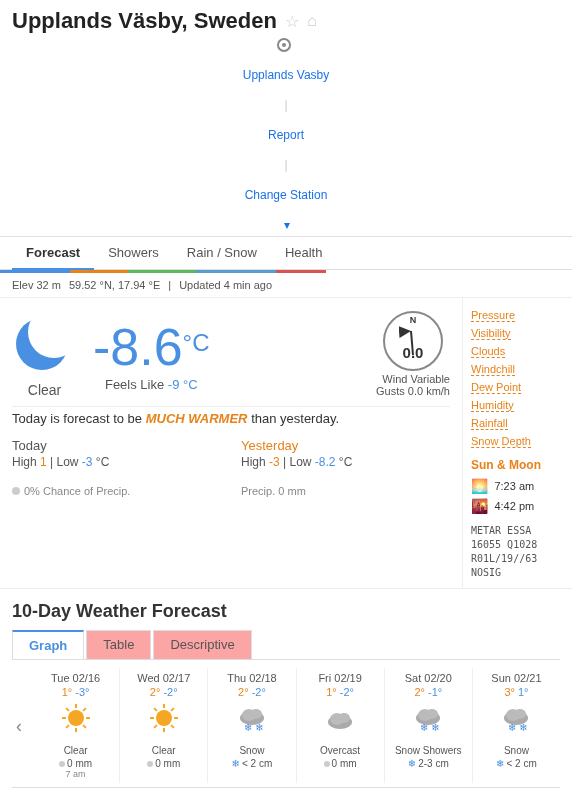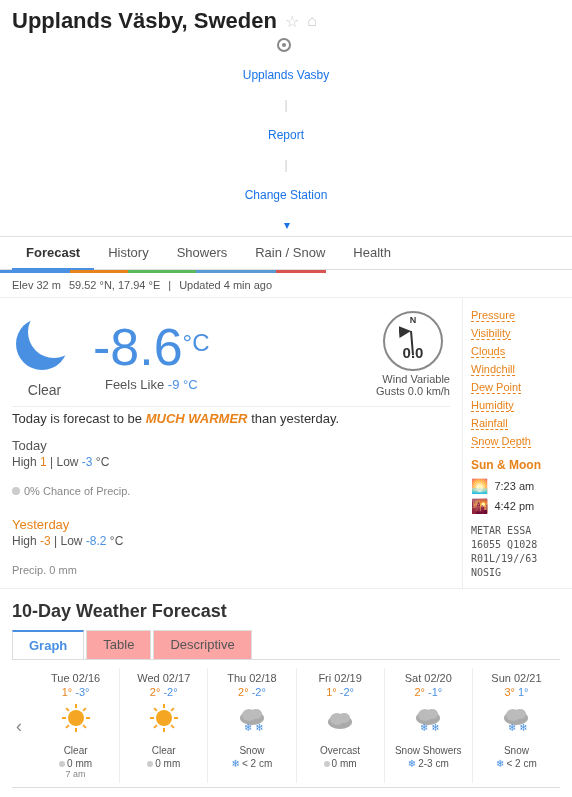--- a/index.html
+++ b/index.html
@@ -40,21 +40,21 @@
 
     .weather-label { font-size: 14px; color: #555; text-align: center; margin-top: 4px; }
     .feels-like { font-size: 13px; color: #555; }
     .feels-like span { color: #4a90e2; }
 
     
     .forecast-text { font-size: 13px; margin: 8px 0; padding: 4px 0; border-top: 1px solid #eee; }
     .forecast-text .warmer { color: #e8821a; font-style: italic; font-weight: bold; }
 
     
-    .today-yesterday { display: flex; gap: 20px; margin-top: 8px; flex-direction: column; }
+    .today-yesterday { display: flex; gap: 20px; margin-top: 8px; }
     .day-section { flex: 1; }
     .day-title { font-size: 13px; color: #555; margin-bottom: 2px; }
     .day-temps { font-size: 12px; color: #555; }
     .day-temps .high { color: #e8821a; }
     .day-temps .low { color: #4a90e2; }
     .day-precip { font-size: 11px; color: #888; display: flex; align-items: center; gap: 4px; margin-top: 16px; }
     .precip-dot { width: 8px; height: 8px; background: #ccc; border-radius: 50%; }
 
     
     .sidebar-item { padding: 3px 0; cursor: pointer; }
@@ -129,21 +129,20 @@
     <a>Report</a>
     <span class="divider-vert">|</span>
     <a>Change Station</a>
     <span style="color:#1a73e8;margin-left:2px;">▾</span>
   </div>
 </div>
 
 <div>
   <div style="display:flex; padding: 0 12px; border-bottom: 1px solid #ddd;">
     <div class="tab active tab-forecast">Forecast</div>
-    <div class="tab">History</div>
     <div class="tab">Showers</div>
     <div class="tab">Rain / Snow</div>
     <div class="tab">Health</div>
   </div>
   <div class="tab-indicator-row">
     <div class="ti ti-forecast"></div>
     <div class="ti ti-history"></div>
     <div class="ti ti-calendar"></div>
     <div class="ti ti-rain"></div>
     <div class="ti ti-health"></div>

